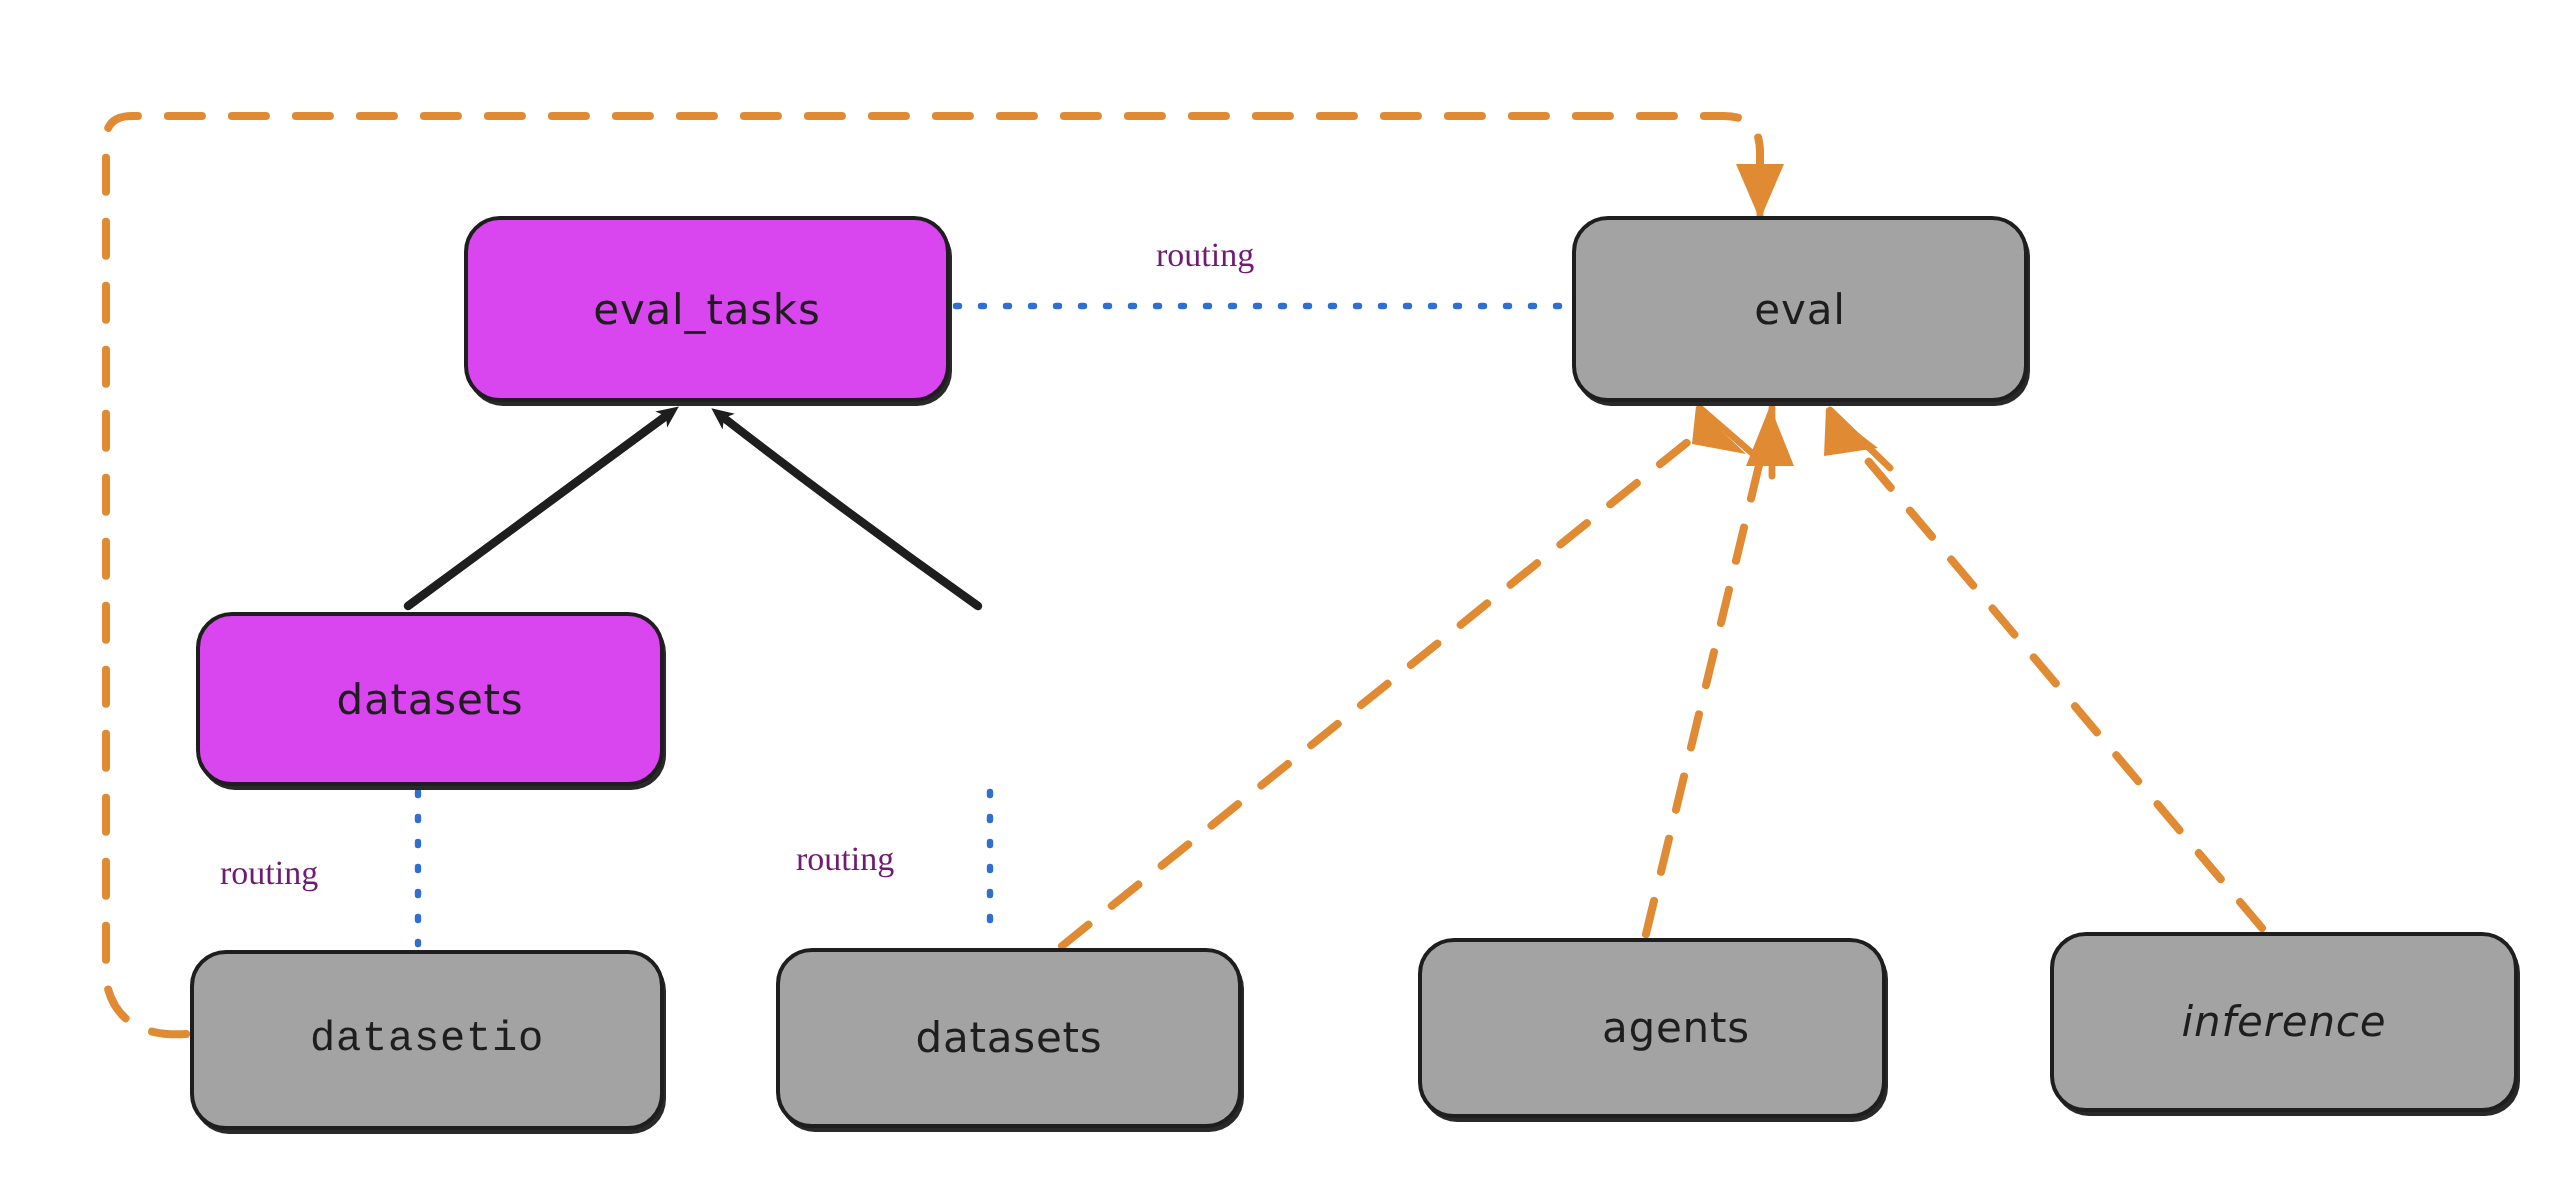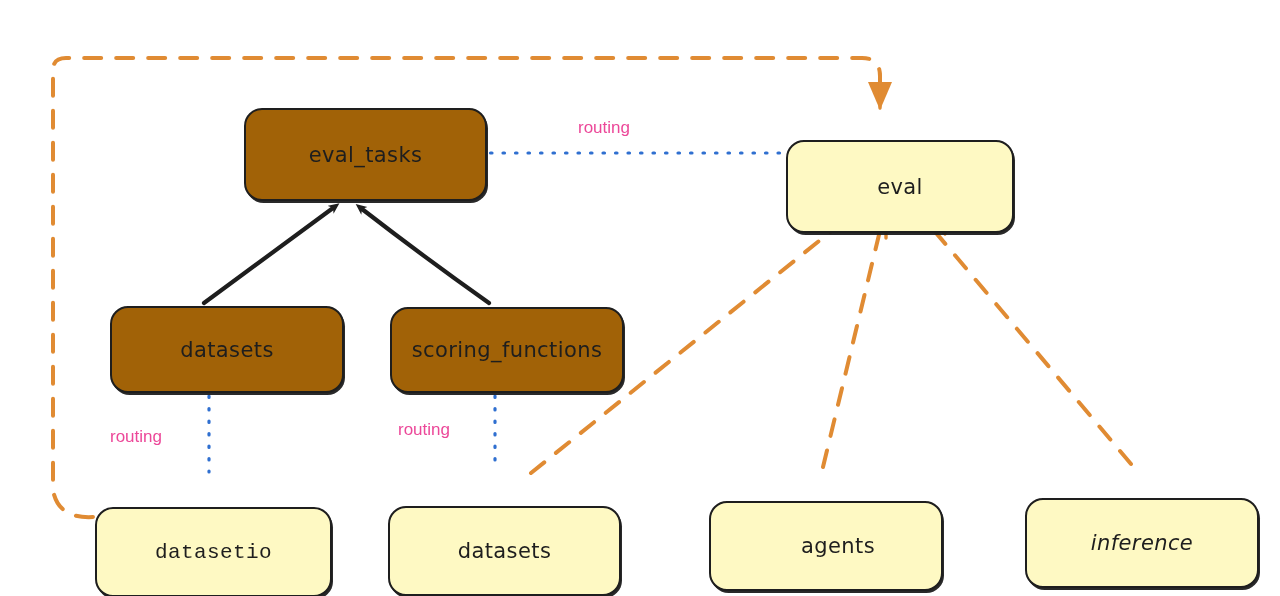--- a/index.html
+++ b/index.html
@@ -31,27 +31,27 @@
     display: flex;
     align-items: center;
     justify-content: center;
     text-align: center;
     color: #1e1e1e;
     font-size: 21px;
     letter-spacing: 0.4px;
     font-family: "DejaVu Sans", sans-serif;
     box-shadow: 1.5px 2.5px 0 -0.5px rgba(30,30,30,0.95);
   }
-  .node.blue  { background: #a16207; margin-left: 12px; }
-  .node.green { background: #fef9c3; margin-top: 32px; }
+  .node.blue  { background: #d946ef; }
+  .node.green { background: #a3a3a3; }
   .edge-label {
     position: absolute;
-    color: #ec4899;
+    color: #701a75;
     font-size: 17px;
-    font-family: Liberation Sans, sans-serif;
+    font-family: Liberation Serif, serif;
     white-space: nowrap;
   }
 </style>
 </head>
 <body>
 
 <div id="canvas">
 
   <svg id="edges" viewBox="0 0 1280 596" xmlns="http://www.w3.org/2000/svg">
     <defs>
@@ -110,23 +110,20 @@
   </div>
 
   <div class="node green" style="left:786px; top:108px; width:228px; height:93px;">
     <span>eval</span>
   </div>
 
   <div class="node blue" style="left:98px; top:306px; width:234px; height:87px;text-align:center;">
     <span>datasets</span>
   </div>
 
-  <div class="node blue" style="left:378px; top:307px; width:234px; height:86px;">
-    <span>scoring_functions</span>
-  </div>
 
   <div class="node green" style="left:95px; top:475px; width:237px; height:90px;font-family:Liberation Mono, monospace;">
     <span>datasetio</span>
   </div>
 
   <div class="node green" style="left:388px; top:474px; width:233px; height:90px;">
     <span>datasets</span>
   </div>
 
   <div class="node green" style="left:709px; top:469px; width:234px; height:90px;padding-left:24px;">

